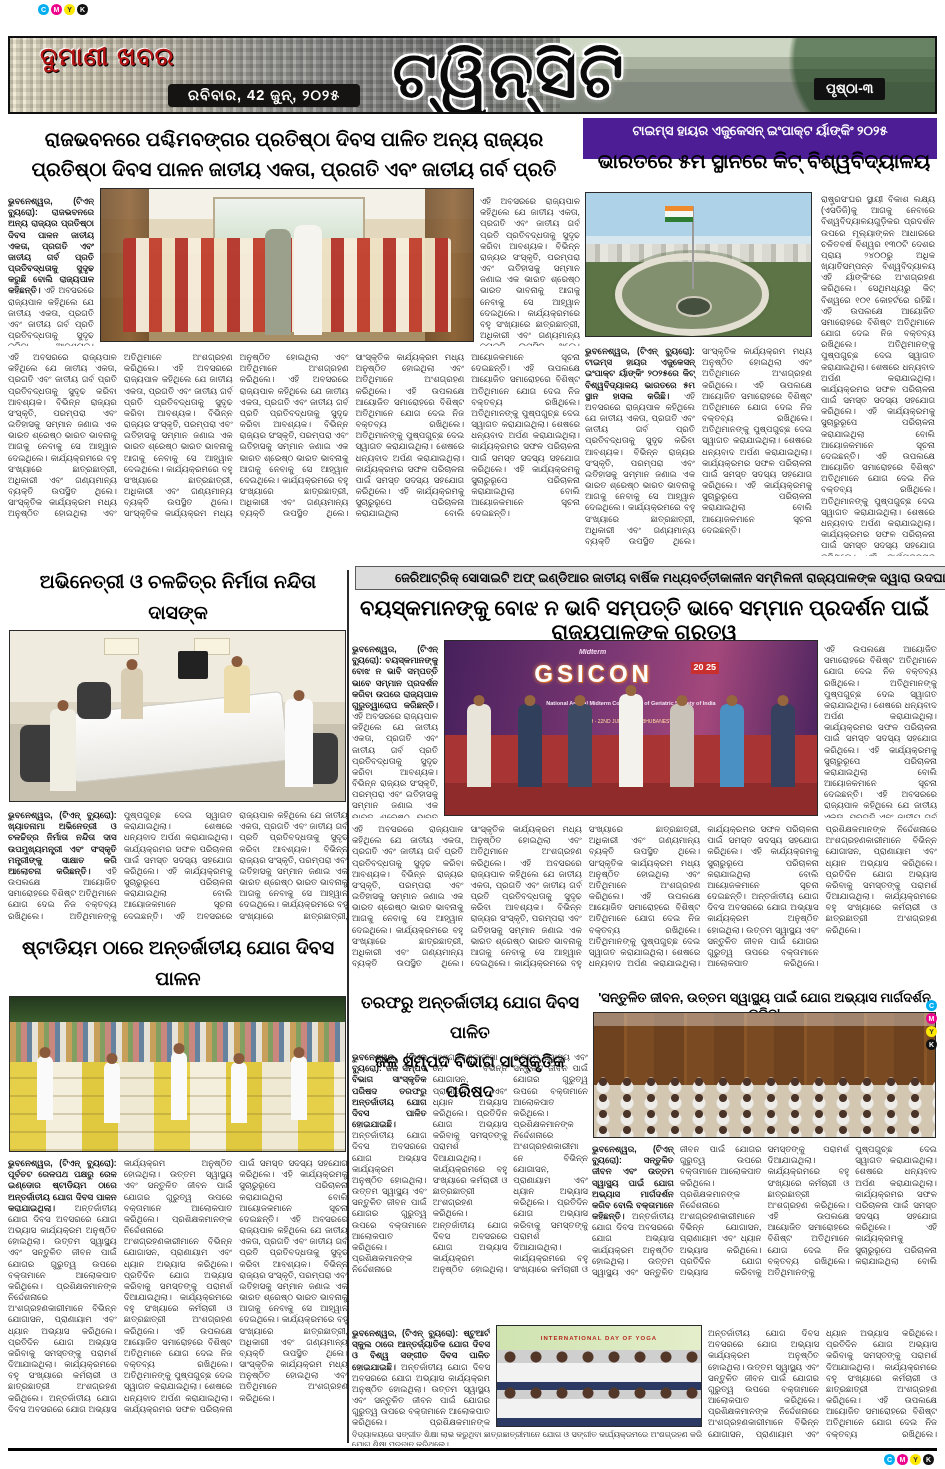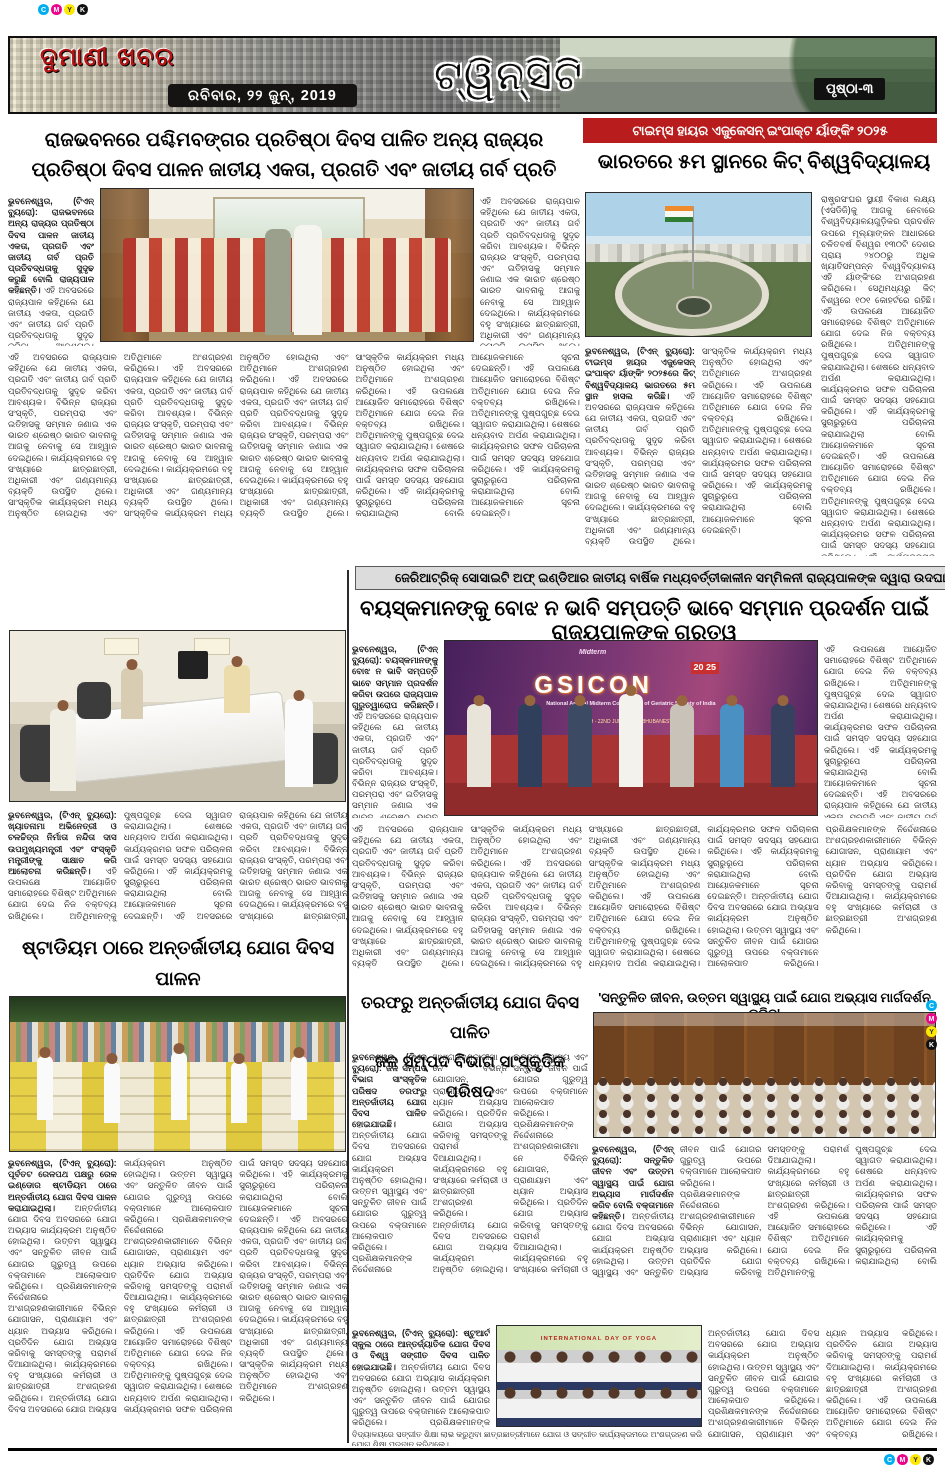--- a/index.html
+++ b/index.html
@@ -18,30 +18,30 @@
             repeating-linear-gradient(90deg,rgba(0,0,0,.18) 0 3px,rgba(255,255,255,.10) 3px 6px,rgba(0,0,0,.10) 6px 10px),
             repeating-linear-gradient(0deg,rgba(255,255,255,.10) 0 4px,rgba(0,0,0,.08) 4px 8px),
             linear-gradient(90deg,#efe8cf 0%,#cfc8b2 10%,#9a9a96 28%,#777 48%,#868d80 62%,#76806e 100%);}
   .banner-right{left:550px;top:0;width:375px;height:74px;
           background:
             radial-gradient(circle at 85% 30%,rgba(20,60,20,.55) 0 26%,transparent 28%),
             linear-gradient(180deg,#cdd6c3 0 26%,#aab3a0 26% 42%,#8f9788 42% 60%,#7e857a 60% 100%);}
   .brand{left:30px;top:4px;font-size:25px;font-weight:800;color:#b31414;letter-spacing:1px;
          text-shadow:1px 1px 0 #000,-1px -1px 0 rgba(255,255,255,.85),0 0 4px rgba(255,255,255,.6);}
   .masthead{left:0;top:0;width:100%;height:74px;line-height:74px;text-align:center;padding-left:73px;box-sizing:border-box;
-            font-size:40px;font-weight:400;color:#0b0b0b;letter-spacing:2px;
+            font-size:64px;font-weight:700;color:#0b0b0b;letter-spacing:2px;
             text-shadow:-2px -2px 0 #fff,2px -2px 0 #fff,-2px 2px 0 #fff,2px 2px 0 #fff,0 0 7px #fff;}
   .date-box{left:158px;top:46px;background:#161412;color:#fff;font-size:14.5px;font-weight:700;
             padding:3px 20px;border-radius:4px;letter-spacing:1px;}
   .page-box{left:804px;top:40px;background:#111;color:#fff;font-size:13.5px;font-weight:700;padding:3px 12px;border-radius:2px;}
   
   .hl{font-weight:700;text-align:center;color:#000;margin:0;}
   .bt{font-size:8.6px;line-height:1.3;text-align:justify;color:#161616;overflow:hidden;word-break:break-word;}
   .dl{font-weight:700;}
-  .kicker-dark{background:#b91c1c;color:#fff;font-weight:700;text-align:center;font-size:13px;line-height:25px;height:25px;}
+  .kicker-dark{background:#4c1d95;color:#fff;font-weight:700;text-align:center;font-size:13px;line-height:25px;height:41px;}
   .kicker-gray{background:#dcdcdc;color:#000;border:1px solid #5a5a5a;box-sizing:border-box;font-weight:700;
                text-align:center;font-size:12.5px;line-height:22px;height:24px;}
   .vrule{width:1.5px;background:#2b2b2b;}
   .hrule{background:#000;}
   .caption{font-size:8px;line-height:1.25;color:#222;text-align:justify;overflow:hidden;}
   
   .photo{border:1px solid #2a2a2a;box-sizing:border-box;overflow:hidden;position:relative;background:#cfcfcf;margin:0;}
   .layer{position:absolute;}
   .pfig{position:absolute;border-radius:6px 6px 0 0;}
   .pfig::before{content:"";position:absolute;top:-9px;left:50%;transform:translateX(-50%);
@@ -68,21 +68,21 @@
   .p3-wall{inset:0;background:linear-gradient(180deg,#efebdf 0 42%,#ded7c6 42% 55%,#c9c1b0 55% 100%);}
   .p3-window{left:28%;top:4%;width:10%;height:9%;background:#f8f3df;border:1px solid #cfc5a8;}
   .p3-desk{left:18%;top:42%;width:64%;height:40%;background:linear-gradient(180deg,#fdfdfd,#e8e6e0);
            border:1px solid #cfcfc8;transform:rotate(-6deg);border-radius:6px;}
   .p3-monitor{left:50%;top:12%;width:9%;height:16%;background:#222;border-radius:2px;}
   .p3-chair{background:#3c3c3c;border-radius:8px;}
   
   .p4-banner{inset:0 0 46% 0;background:linear-gradient(100deg,#46205c 0%,#7c3874 45%,#a4487c 70%,#4e2560 100%);}
   .p4-mid{left:36%;top:4%;color:#f4d9f0;font-size:7px;font-style:italic;font-weight:700;}
   .p4-title{left:24%;top:11%;color:#fdfdfd;font-size:24px;font-weight:800;letter-spacing:4px;
-            text-shadow:0 0 4px #ff9a3c,1px 1px 0 #c2571f;margin-top:11px;}
+            text-shadow:0 0 4px #ff9a3c,1px 1px 0 #c2571f;}
   .p4-year{left:66%;top:12%;background:#c92f2f;color:#fff;font-size:9px;font-weight:700;padding:1px 3px;line-height:1.1;}
   .p4-sub{left:12%;top:34%;width:76%;color:#f1e4f2;font-size:5.5px;text-align:center;font-weight:700;}
   .p4-date{left:20%;top:44%;width:60%;color:#ffd9a0;font-size:5px;text-align:center;}
   .p4-floor{inset:54% 0 0 0;background:linear-gradient(180deg,#a83434 0 60%,#8f2b2b 60% 100%);}
   .p4-people{position:absolute;left:6%;top:26%;width:88%;height:58%;display:flex;justify-content:space-between;align-items:flex-end;}
   .p4-people .fig{width:24px;height:82%;border-radius:7px 7px 0 0;position:relative;}
   .p4-people .fig::before{content:"";position:absolute;top:-9px;left:50%;transform:translateX(-50%);
             width:11px;height:11px;border-radius:50%;background:#96663f;}
   .p4-people .fig:nth-child(1){background:#e9e4da;} .p4-people .fig:nth-child(2){background:#30405c;}
   .p4-people .fig:nth-child(3){background:#3d4a63;} .p4-people .fig:nth-child(4){background:#f4f2ec;height:92%;}
@@ -124,21 +124,21 @@
     <span class="dot c">C</span>
     <span class="dot m">M</span>
     <span class="dot y">Y</span>
     <span class="dot k">K</span>
   </div>
 
   <header class="banner abs">
     <div class="banner-right abs"></div>
     <div class="masthead abs">ଟ୍ୱିନ୍‌ସିଟି</div>
     <div class="brand abs">ଦୁମାଣୀ ଖବର</div>
-    <div class="date-box abs">ରବିବାର, ୨୨ ଜୁନ୍, 2019</div>
+    <div class="date-box abs">ରବିବାର, 42 ଜୁନ୍, ୨୦୨୫</div>
     <div class="page-box abs">ପୃଷ୍ଠା-୩</div>
   </header>
 
   <div class="vrule abs" style="left:347px;top:570px;height:873px"></div>
 
   <section class="abs" style="left:8px;top:122px;width:572px;height:440px">
     <h2 class="hl abs" style="left:0;top:2px;width:572px;font-size:19.5px;line-height:1.55">ରାଜଭବନରେ ପଶ୍ଚିମବଙ୍ଗର ପ୍ରତିଷ୍ଠା ଦିବସ ପାଳିତ ଅନ୍ୟ ରାଜ୍ୟର ପ୍ରତିଷ୍ଠା ଦିବସ ପାଳନ ଜାତୀୟ ଏକତା, ପ୍ରଗତି ଏବଂ ଜାତୀୟ ଗର୍ବ ପ୍ରତି ପ୍ରତିବଦ୍ଧତାକୁ ସୁଦୃଢ କରୁଛି: ରାଜ୍ୟପାଳ</h2>
     <div class="bt abs" style="left:0;top:74px;width:86px;height:150px">
       <span class="dl">ଭୁବନେଶ୍ୱର, (ଟିଏନ୍ ବ୍ୟୁରୋ): ରାଜଭବନରେ ଅନ୍ୟ ରାଜ୍ୟର ପ୍ରତିଷ୍ଠା ଦିବସ ପାଳନ ଜାତୀୟ ଏକତା, ପ୍ରଗତି ଏବଂ ଜାତୀୟ ଗର୍ବ ପ୍ରତି ପ୍ରତିବଦ୍ଧତାକୁ ସୁଦୃଢ କରୁଛି ବୋଲି ରାଜ୍ୟପାଳ କହିଛନ୍ତି।</span> <span>ଏହି ଅବସରରେ ରାଜ୍ୟପାଳ କହିଥିଲେ ଯେ ଜାତୀୟ ଏକତା, ପ୍ରଗତି ଏବଂ ଜାତୀୟ ଗର୍ବ ପ୍ରତି ପ୍ରତିବଦ୍ଧତାକୁ ସୁଦୃଢ କରିବା ଆବଶ୍ୟକ। ବିଭିନ୍ନ ରାଜ୍ୟର ସଂସ୍କୃତି, ପରମ୍ପରା ଏବଂ ଇତିହାସକୁ ସମ୍ମାନ ଜଣାଇ ଏକ ଭାରତ ଶ୍ରେଷ୍ଠ ଭାରତ ଭାବନାକୁ ଆଗକୁ ନେବାକୁ ସେ ଆହ୍ୱାନ ଦେଇଥିଲେ। କାର୍ଯ୍ୟକ୍ରମରେ ବହୁ ସଂଖ୍ୟାରେ ଛାତ୍ରଛାତ୍ରୀ, ଅଧିକାରୀ ଏବଂ ଗଣ୍ୟମାନ୍ୟ ବ୍ୟକ୍ତି ଉପସ୍ଥିତ ଥିଲେ। ସାଂସ୍କୃତିକ କାର୍ଯ୍ୟକ୍ରମ ମଧ୍ୟ ଅନୁଷ୍ଠିତ ହୋଇଥିଲା ଏବଂ ଅତିଥିମାନେ ଅଂଶଗ୍ରହଣ କରିଥିଲେ।</span>
     </div>
@@ -172,20 +172,24 @@
     </figure>
     <div class="bt abs" style="left:238px;top:76px;width:114px;height:362px">
       <span>ରାଷ୍ଟ୍ରସଂଘର ସ୍ଥାୟୀ ବିକାଶ ଲକ୍ଷ୍ୟ (ଏସଡିଜି)କୁ ଆଗକୁ ନେବାରେ ବିଶ୍ୱବିଦ୍ୟାଳୟଗୁଡ଼ିକର ପ୍ରଦର୍ଶନ ଉପରେ ମୂଲ୍ୟାଙ୍କନ ଆଧାରରେ ଚଳିତବର୍ଷ ବିଶ୍ୱର ୧୩୦ଟି ଦେଶର ପ୍ରାୟ ୨୪୦୦ରୁ ଅଧିକ ଖ୍ୟାତିସମ୍ପନ୍ନ ବିଶ୍ୱବିଦ୍ୟାଳୟ ଏହି ର୍ୟାଙ୍କିଂରେ ଅଂଶଗ୍ରହଣ କରିଥିଲେ। ସେଥିମଧ୍ୟରୁ କିଟ୍ ବିଶ୍ୱରେ ୧୦୧ କୋହର୍ଟରେ ରହିଛି।</span> <span>ଏହି ଉପଲକ୍ଷେ ଆୟୋଜିତ ସମାରୋହରେ ବିଶିଷ୍ଟ ଅତିଥିମାନେ ଯୋଗ ଦେଇ ନିଜ ବକ୍ତବ୍ୟ ରଖିଥିଲେ। ଅତିଥିମାନଙ୍କୁ ପୁଷ୍ପଗୁଚ୍ଛ ଦେଇ ସ୍ୱାଗତ କରାଯାଇଥିଲା। ଶେଷରେ ଧନ୍ୟବାଦ ଅର୍ପଣ କରାଯାଇଥିଲା। କାର୍ଯ୍ୟକ୍ରମର ସଫଳ ପରିଚାଳନା ପାଇଁ ସମସ୍ତ ସଦସ୍ୟ ସହଯୋଗ କରିଥିଲେ। ଏହି କାର୍ଯ୍ୟକ୍ରମକୁ ସୁଚାରୁରୂପେ ପରିଚାଳନା କରାଯାଇଥିଲା ବୋଲି ଆୟୋଜକମାନେ ସୂଚନା ଦେଇଛନ୍ତି। ଏହି ଉପଲକ୍ଷେ ଆୟୋଜିତ ସମାରୋହରେ ବିଶିଷ୍ଟ ଅତିଥିମାନେ ଯୋଗ ଦେଇ ନିଜ ବକ୍ତବ୍ୟ ରଖିଥିଲେ। ଅତିଥିମାନଙ୍କୁ ପୁଷ୍ପଗୁଚ୍ଛ ଦେଇ ସ୍ୱାଗତ କରାଯାଇଥିଲା। ଶେଷରେ ଧନ୍ୟବାଦ ଅର୍ପଣ କରାଯାଇଥିଲା। କାର୍ଯ୍ୟକ୍ରମର ସଫଳ ପରିଚାଳନା ପାଇଁ ସମସ୍ତ ସଦସ୍ୟ ସହଯୋଗ କରିଥିଲେ। ଏହି କାର୍ଯ୍ୟକ୍ରମକୁ ସୁଚାରୁରୂପେ ପରିଚାଳନା କରାଯାଇଥିଲା ବୋଲି ଆୟୋଜକମାନେ ସୂଚନା ଦେଇଛନ୍ତି।</span>
     </div>
     <div class="bt abs" style="left:2px;top:228px;width:227px;height:212px;column-count:2;column-gap:7px">
       <span class="dl">ଭୁବନେଶ୍ୱର, (ଟିଏନ୍ ବ୍ୟୁରୋ): ଟାଇମ୍ସ ହାୟର ଏଜୁକେସନ୍ ଇଂପାକ୍ଟ ର୍ୟାଙ୍କିଂ ୨୦୨୫ରେ କିଟ୍ ବିଶ୍ୱବିଦ୍ୟାଳୟ ଭାରତରେ ୫ମ ସ୍ଥାନ ହାସଲ କରିଛି।</span> <span>ଏହି ଅବସରରେ ରାଜ୍ୟପାଳ କହିଥିଲେ ଯେ ଜାତୀୟ ଏକତା, ପ୍ରଗତି ଏବଂ ଜାତୀୟ ଗର୍ବ ପ୍ରତି ପ୍ରତିବଦ୍ଧତାକୁ ସୁଦୃଢ କରିବା ଆବଶ୍ୟକ। ବିଭିନ୍ନ ରାଜ୍ୟର ସଂସ୍କୃତି, ପରମ୍ପରା ଏବଂ ଇତିହାସକୁ ସମ୍ମାନ ଜଣାଇ ଏକ ଭାରତ ଶ୍ରେଷ୍ଠ ଭାରତ ଭାବନାକୁ ଆଗକୁ ନେବାକୁ ସେ ଆହ୍ୱାନ ଦେଇଥିଲେ। କାର୍ଯ୍ୟକ୍ରମରେ ବହୁ ସଂଖ୍ୟାରେ ଛାତ୍ରଛାତ୍ରୀ, ଅଧିକାରୀ ଏବଂ ଗଣ୍ୟମାନ୍ୟ ବ୍ୟକ୍ତି ଉପସ୍ଥିତ ଥିଲେ। ସାଂସ୍କୃତିକ କାର୍ଯ୍ୟକ୍ରମ ମଧ୍ୟ ଅନୁଷ୍ଠିତ ହୋଇଥିଲା ଏବଂ ଅତିଥିମାନେ ଅଂଶଗ୍ରହଣ କରିଥିଲେ।</span> <span>ଏହି ଉପଲକ୍ଷେ ଆୟୋଜିତ ସମାରୋହରେ ବିଶିଷ୍ଟ ଅତିଥିମାନେ ଯୋଗ ଦେଇ ନିଜ ବକ୍ତବ୍ୟ ରଖିଥିଲେ। ଅତିଥିମାନଙ୍କୁ ପୁଷ୍ପଗୁଚ୍ଛ ଦେଇ ସ୍ୱାଗତ କରାଯାଇଥିଲା। ଶେଷରେ ଧନ୍ୟବାଦ ଅର୍ପଣ କରାଯାଇଥିଲା। କାର୍ଯ୍ୟକ୍ରମର ସଫଳ ପରିଚାଳନା ପାଇଁ ସମସ୍ତ ସଦସ୍ୟ ସହଯୋଗ କରିଥିଲେ। ଏହି କାର୍ଯ୍ୟକ୍ରମକୁ ସୁଚାରୁରୂପେ ପରିଚାଳନା କରାଯାଇଥିଲା ବୋଲି ଆୟୋଜକମାନେ ସୂଚନା ଦେଇଛନ୍ତି।</span>
     </div>
   </section>
 
   <section class="abs" style="left:8px;top:566px;width:340px;height:362px">
+    <h2 class="hl abs" style="left:0;top:0;width:340px;font-size:19px;line-height:1.65">
+      <span style="display:block">ଅଭିନେତ୍ରୀ ଓ ଚଳଚ୍ଚିତ୍ର ନିର୍ମାତା ନନ୍ଦିତା ଦାସଙ୍କ</span>
+      <span style="display:block">ଉପମୁଖ୍ୟମନ୍ତ୍ରୀ ଓ ସଂସ୍କୃତି ମନ୍ତ୍ରୀଙ୍କ ସହ ସାକ୍ଷାତ</span>
+    </h2>
     <figure class="photo abs" style="left:1px;top:64px;width:337px;height:172px">
       <div class="layer p3-wall"></div>
       <div class="layer p3-window"></div>
       <div class="layer p3-window" style="left:55%"></div>
       <div class="layer p3-desk"></div>
       <div class="layer p3-monitor"></div>
       <div class="layer p3-chair" style="left:3%;top:55%;width:13%;height:34%"></div>
       <div class="layer p3-chair" style="left:20%;top:30%;width:10%;height:22%"></div>
       <div class="layer p3-chair" style="right:2%;top:60%;width:12%;height:30%"></div>
       <div class="pfig" style="left:12%;top:46%;width:26px;height:48%;background:#f0ede2"></div>

